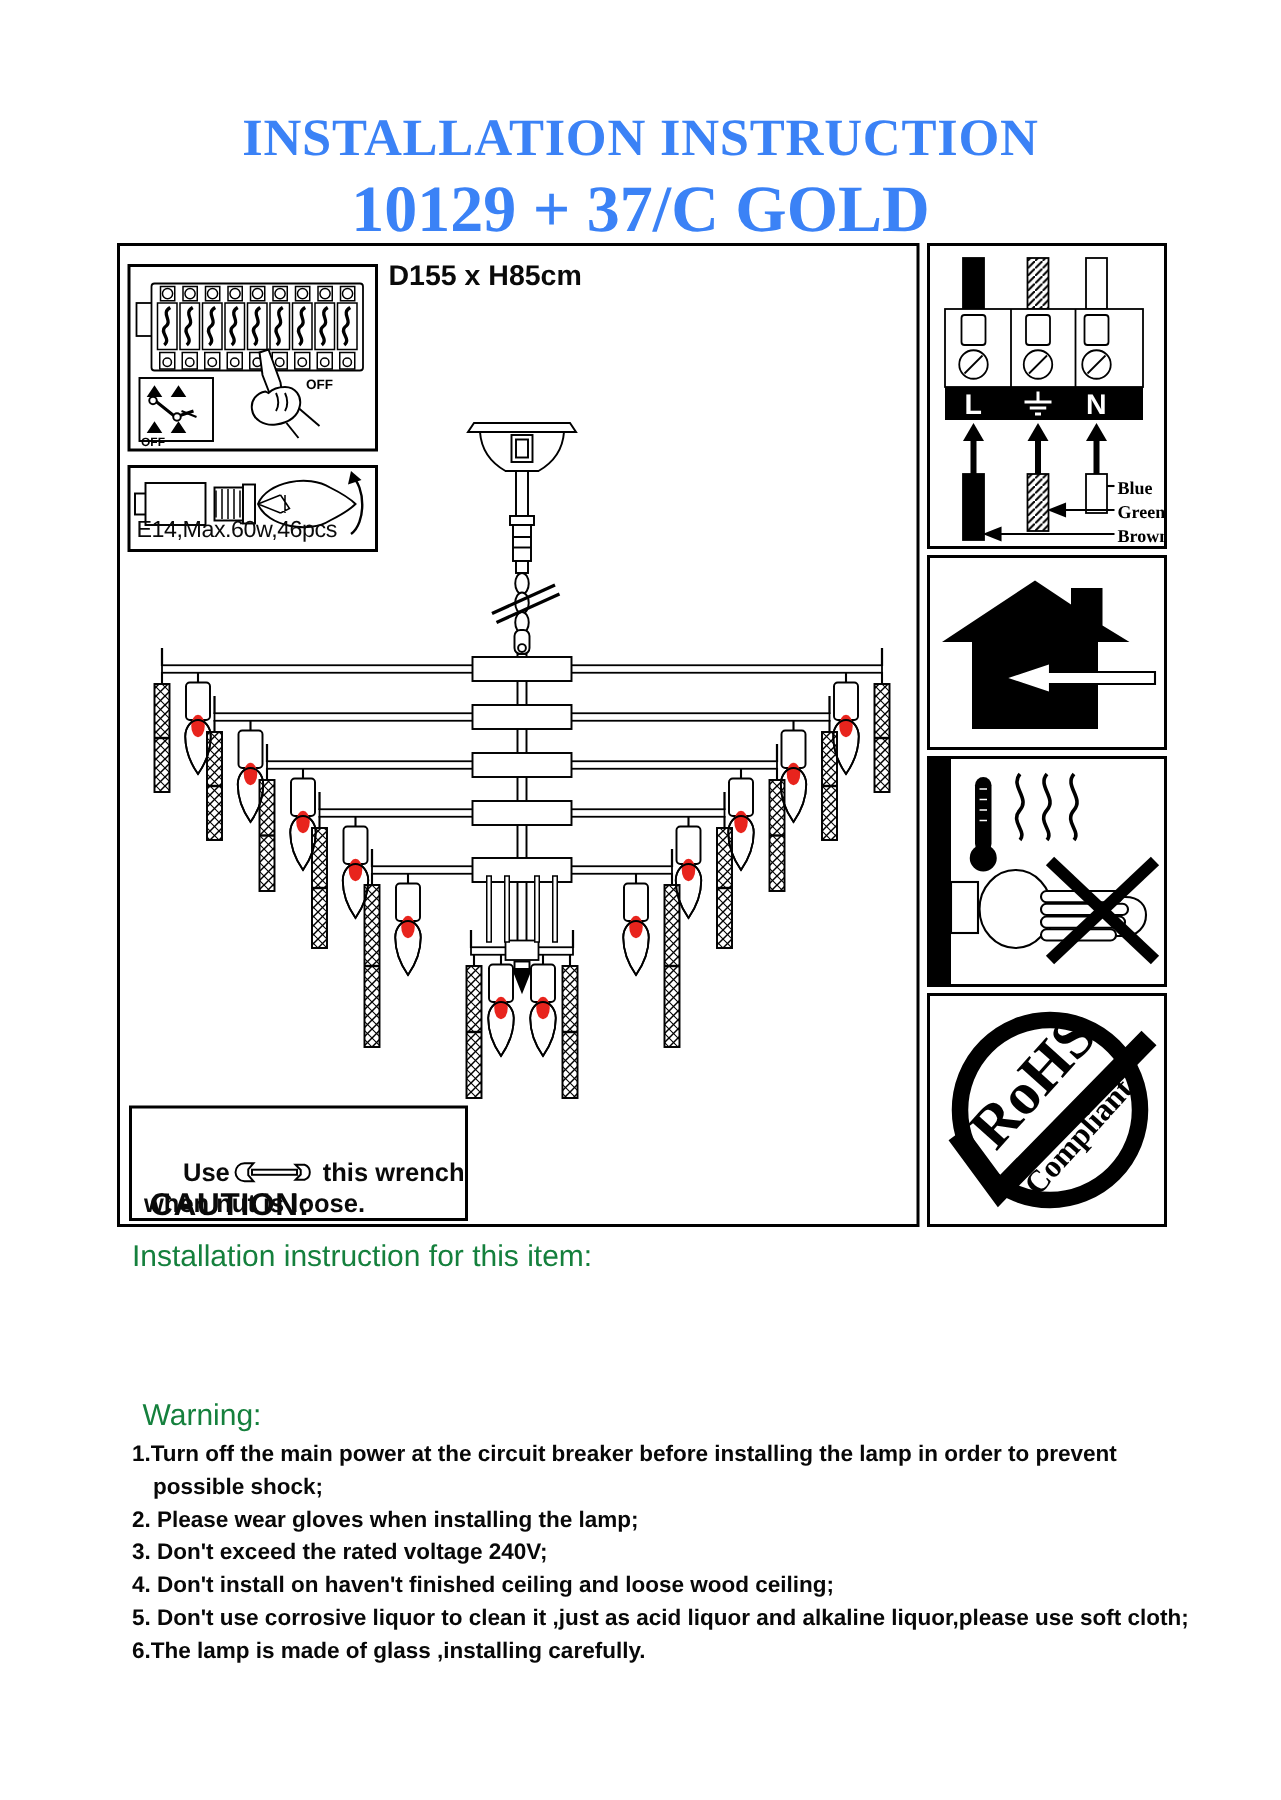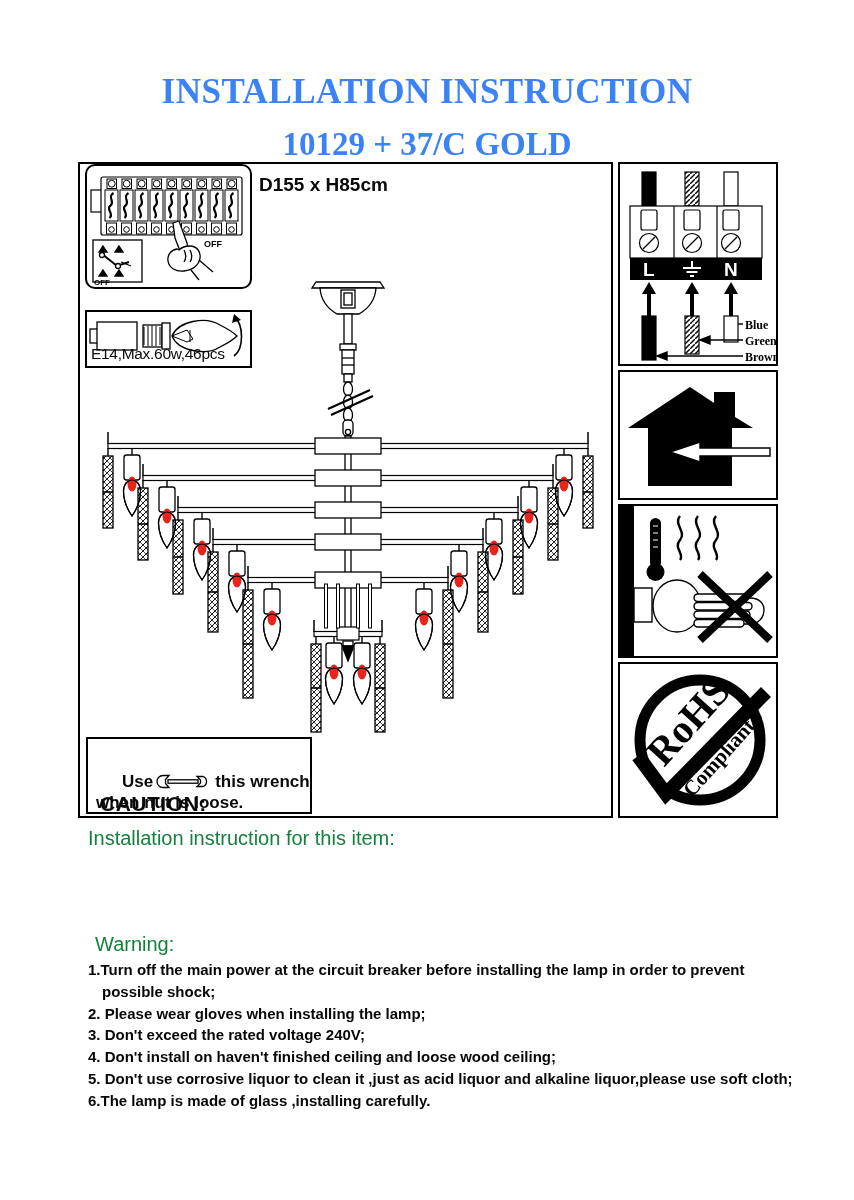--- a/index.html
+++ b/index.html
@@ -4,26 +4,26 @@
 <style>
   * { margin:0; padding:0; box-sizing:border-box; }
   html,body { background:#fff; }
   .page {
     position:relative; width:854px; height:1200px; background:#ffffff;
     font-family:"Liberation Sans", sans-serif; color:#0a0a0a; overflow:hidden;
   }
   .title { position:absolute; left:0; top:72px; width:854px; text-align:center;
     font-family:"Liberation Serif", serif; font-weight:bold; color:#3b82f6; }
   .title .l1 { font-size:35px; letter-spacing:0.5px; }
-  .title .l2 { font-size:33px; margin-top:14px; }
+  .title .l2 { font-size:44px; margin-top:2px; }
 
   .box { position:absolute; border:2px solid #000; background:#fff; }
   .main-box { left:78px; top:162px; width:535px; height:656px; }
   .sub-box { position:absolute; border:2px solid #000; background:#fff; }
-  .breaker-box { left:5px; top:0; width:167px; height:125px;border-radius:10px; }
+  .breaker-box { left:5px; top:12px; width:167px; height:125px; }
   .bulb-box { left:5px; top:146px; width:167px; height:58px; }
   .caution-box { left:6px; top:573px; width:226px; height:77px; }
   .dim-label { position:absolute; left:179px; top:10px; font-size:19px; font-weight:bold; }
   .bulb-label { position:absolute; left:4px; bottom:3px; width:157px; font-size:15.5px; letter-spacing:-0.3px; }
 
   .caution-h { position:absolute; left:12px; top:5px; font-size:21px; font-weight:bold; letter-spacing:0.5px;margin-top:48px; }
   .caution-l1 { position:absolute; left:34px; top:33px; font-size:17px; font-weight:bold; white-space:nowrap; }
   .caution-l1 svg { vertical-align:-3px; margin:0 2px; }
   .caution-l2 { position:absolute; left:8px; top:54px; font-size:17px; font-weight:bold; }
 

